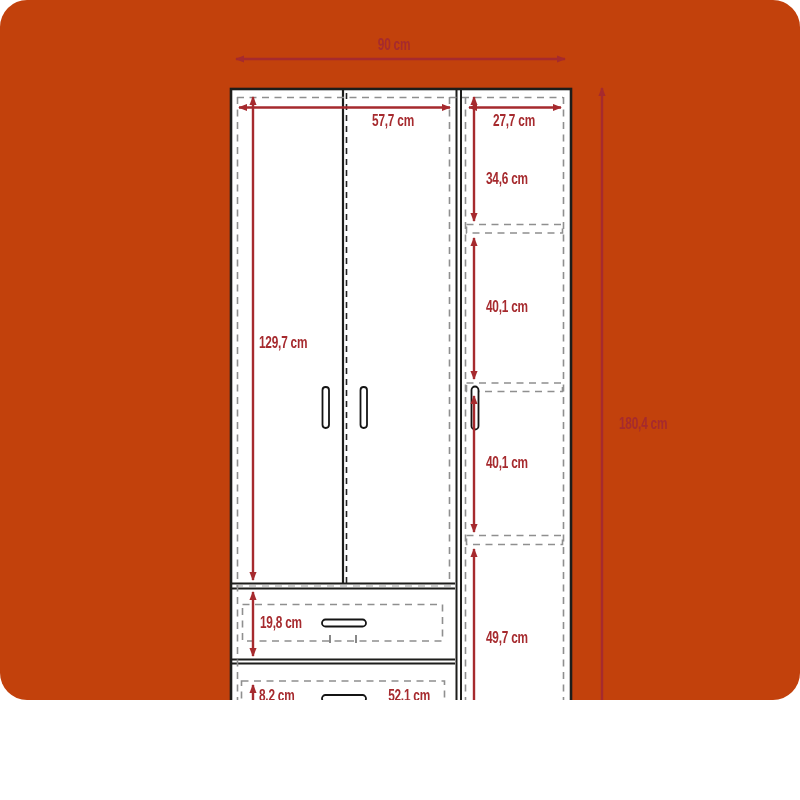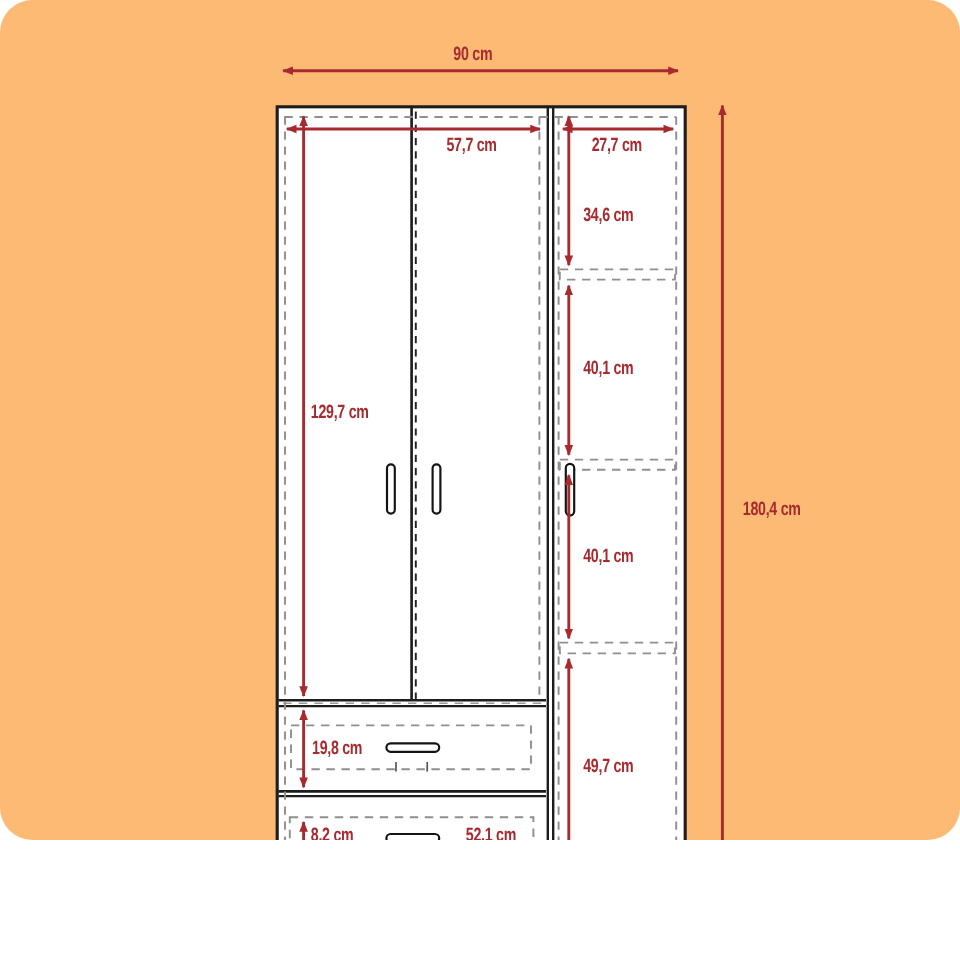--- a/index.html
+++ b/index.html
@@ -1,16 +1,16 @@
 <!DOCTYPE html>
 <html><head>
 <meta charset="utf-8">
 <style>
   html,body{margin:0;padding:0;background:#ffffff;}
-  .stage{position:relative;width:800px;height:700px;background:#fdba74;overflow:hidden;
+  .stage{position:relative;width:800px;height:700px;background:#c2410c;overflow:hidden;
          font-family:"Liberation Sans", sans-serif;border-radius:27px;}
   svg{position:absolute;left:0;top:0;}
   text.dim{font-family:"Liberation Sans", sans-serif;font-weight:700;font-size:16px;
            letter-spacing:-0.3px;}
 </style>
 </head>
 <body>
 
 <div class="stage">
 <svg width="800" height="800" viewBox="0 0 800 800">

